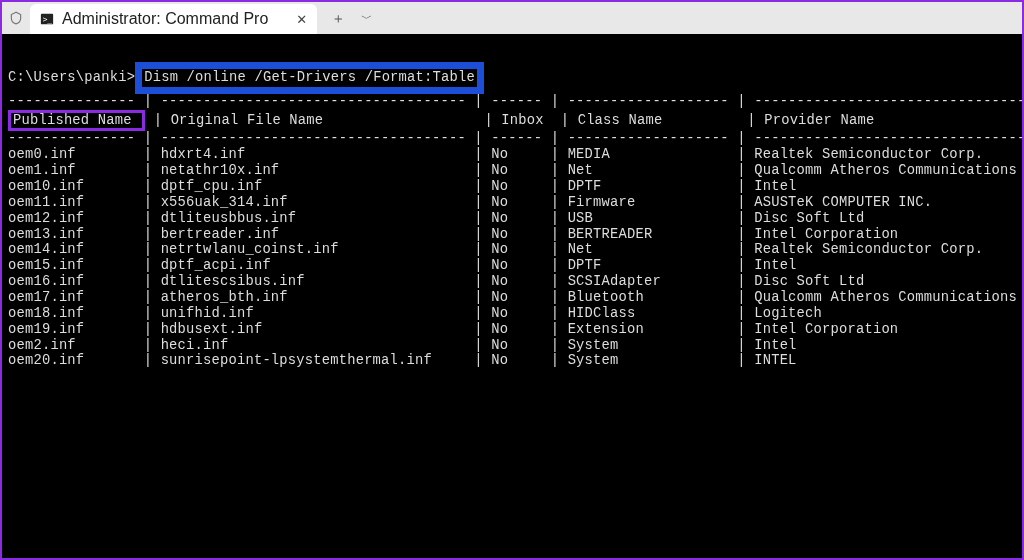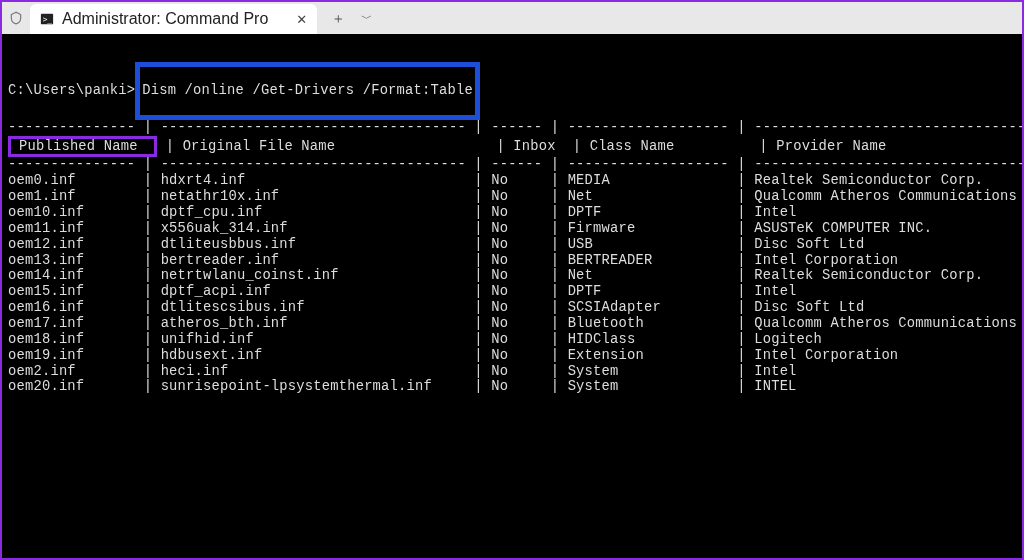--- a/index.html
+++ b/index.html
@@ -52,27 +52,27 @@
     background: #000;
     color: #ddd;
     padding: 12px 6px 6px 6px;
     font-size: 13.8px;
     line-height: 1.15;
     white-space: pre;
     letter-spacing: 0.2px;
   }
   .prompt { color: #ddd; }
   .hl-cmd {
-    border: 5px solid #1d4ed8;
-    padding: 16px 2px;
+    border: 7px solid #1d4ed8;
+    padding: 1px 2px;
     display: inline-block;
   }
   .hl-col {
     border: 3px solid #8a2be2;
-    padding: 0 8px;
+    padding: 0 2px;
     display: inline-block;
   }
   .sep-row, .hdr-row, .data-row { display: block; white-space: pre; }
 </style>
 </head>
 <body>
 
 <div class="titlebar">
   <div class="shield-icon">
     <svg width="14" height="14" viewBox="0 0 24 24" fill="none" stroke="#777" stroke-width="2">

